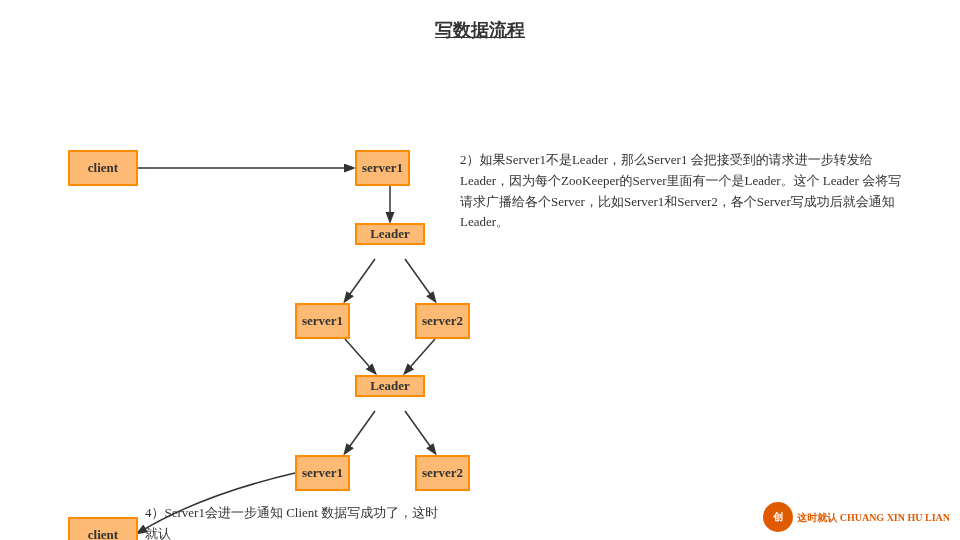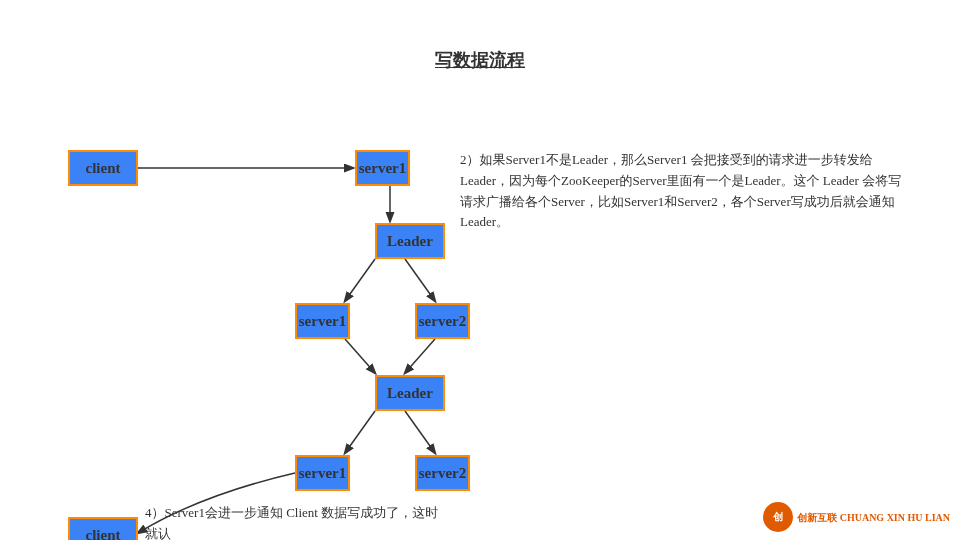--- a/index.html
+++ b/index.html
@@ -12,53 +12,51 @@
       overflow: hidden;
       position: relative;
     }
     .title {
       text-align: center;
       font-size: 18px;
       font-weight: bold;
       color: #333;
       padding-top: 18px;
       text-decoration: underline;
-      margin-top: 30px;
     }
     .diagram-area {
       position: absolute;
       top: 55px;
       left: 0;
       width: 960px;
       height: 485px;
     }
     .node {
       position: absolute;
       border: 2px solid #ff8c00;
-      background: #3b82f6;
+      background: #fdba74;
       color: #333;
-      font-size: 15px;
+      font-size: 13px;
       display: flex;
       align-items: center;
       justify-content: center;
       font-weight: bold;
     }
     .node-client {
       width: 70px;
       height: 36px;
       border-radius: 0;
     }
     .node-server {
       width: 55px;
       height: 36px;
     }
     .node-leader {
       width: 70px;
-      height: 36px;
-      margin-left: 20px;
+      height: 22px;
     }
     .text-block {
       position: absolute;
       font-size: 13px;
       color: #333;
       line-height: 1.6;
     }
     svg.arrows {
       position: absolute;
       top: 0; left: 0;
@@ -135,16 +133,16 @@
   <div class="node node-leader" style="left:355px;top:320px;">Leader</div>
   <div class="node node-server" style="left:295px;top:400px;">server1</div>
   <div class="node node-server" style="left:415px;top:400px;">server2</div>
   <div class="node node-client" style="left:68px;top:462px;">client</div>
 
   <div class="text-block" style="left:460px;top:95px;width:480px;">2）如果Server1不是Leader，那么Server1 会把接受到的请求进一步转发给<br>Leader，因为每个ZooKeeper的Server里面有一个是Leader。这个 Leader 会将写<br>请求广播给各个Server，比如Server1和Server2，各个Server写成功后就会通知<br>Leader。</div>
   <div class="text-block" style="left:145px;top:448px;width:300px;">4）Server1会进一步通知 Client 数据写成功了，这时就认<br>为整个写操作成功。ZooKeeper 整个写数据流程就是这样的。</div>
 
   <div class="watermark">
     <div class="watermark-circle">创</div>
-    <div style="font-size:10px;color:#e05a00;line-height:1.3;">创新互联
+    <div style="font-size:10px;color:#e05a00;line-height:1.3;">这时就认
 CHUANG XIN HU LIAN</div>
   </div>
 </div>
 
 </body></html>

